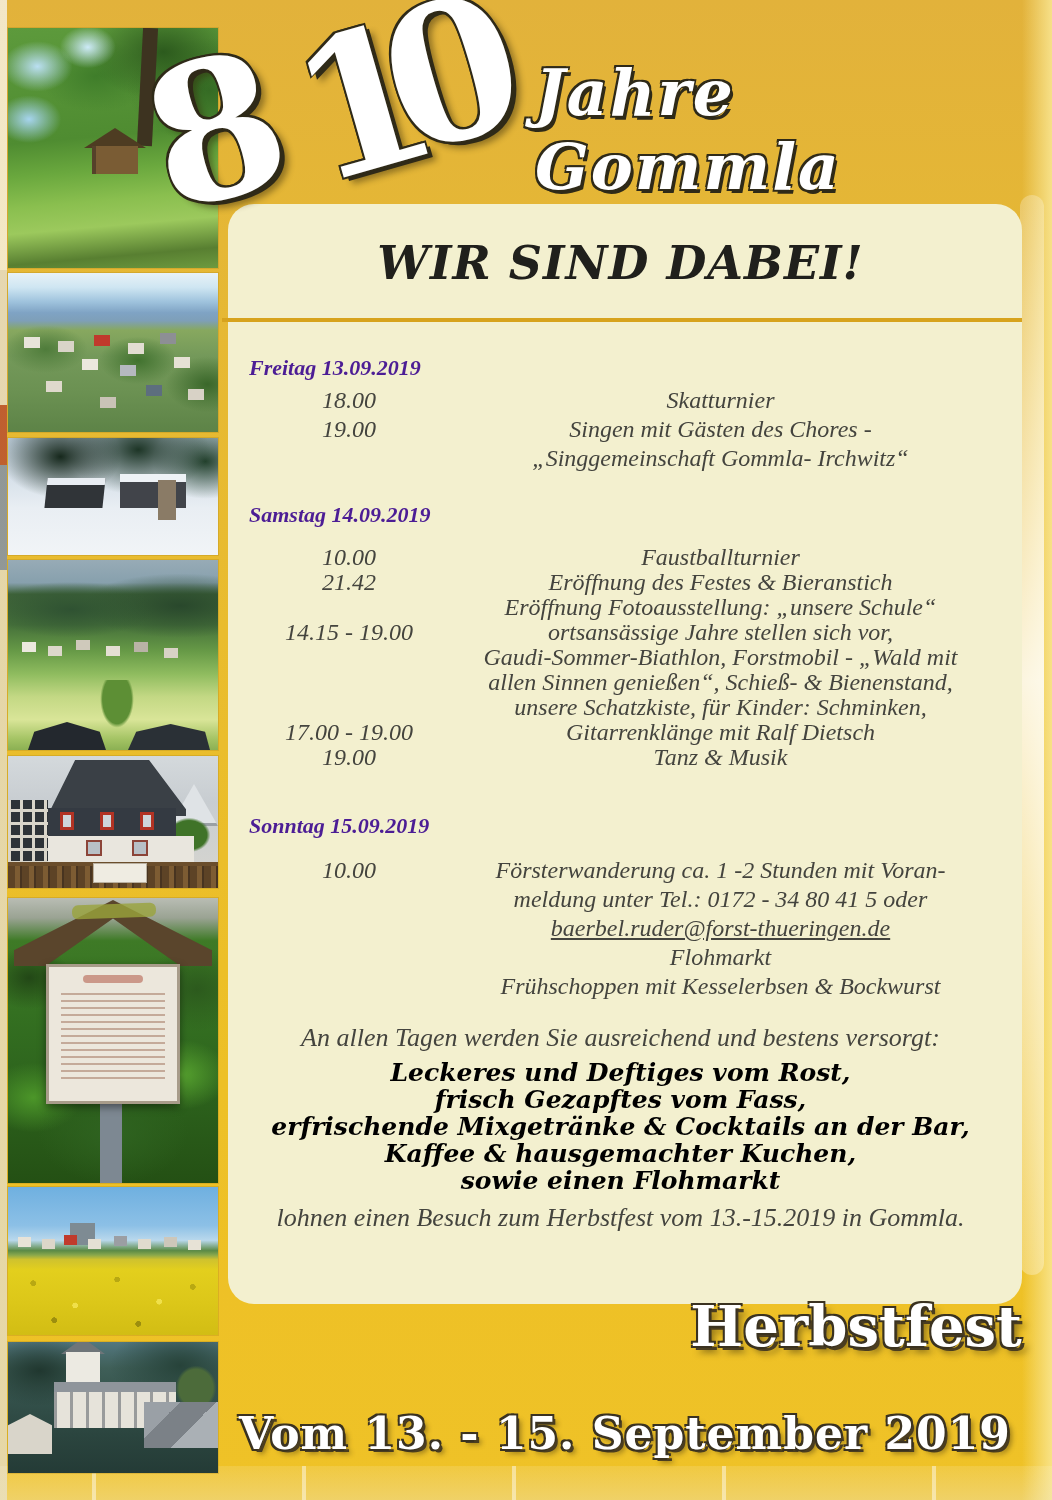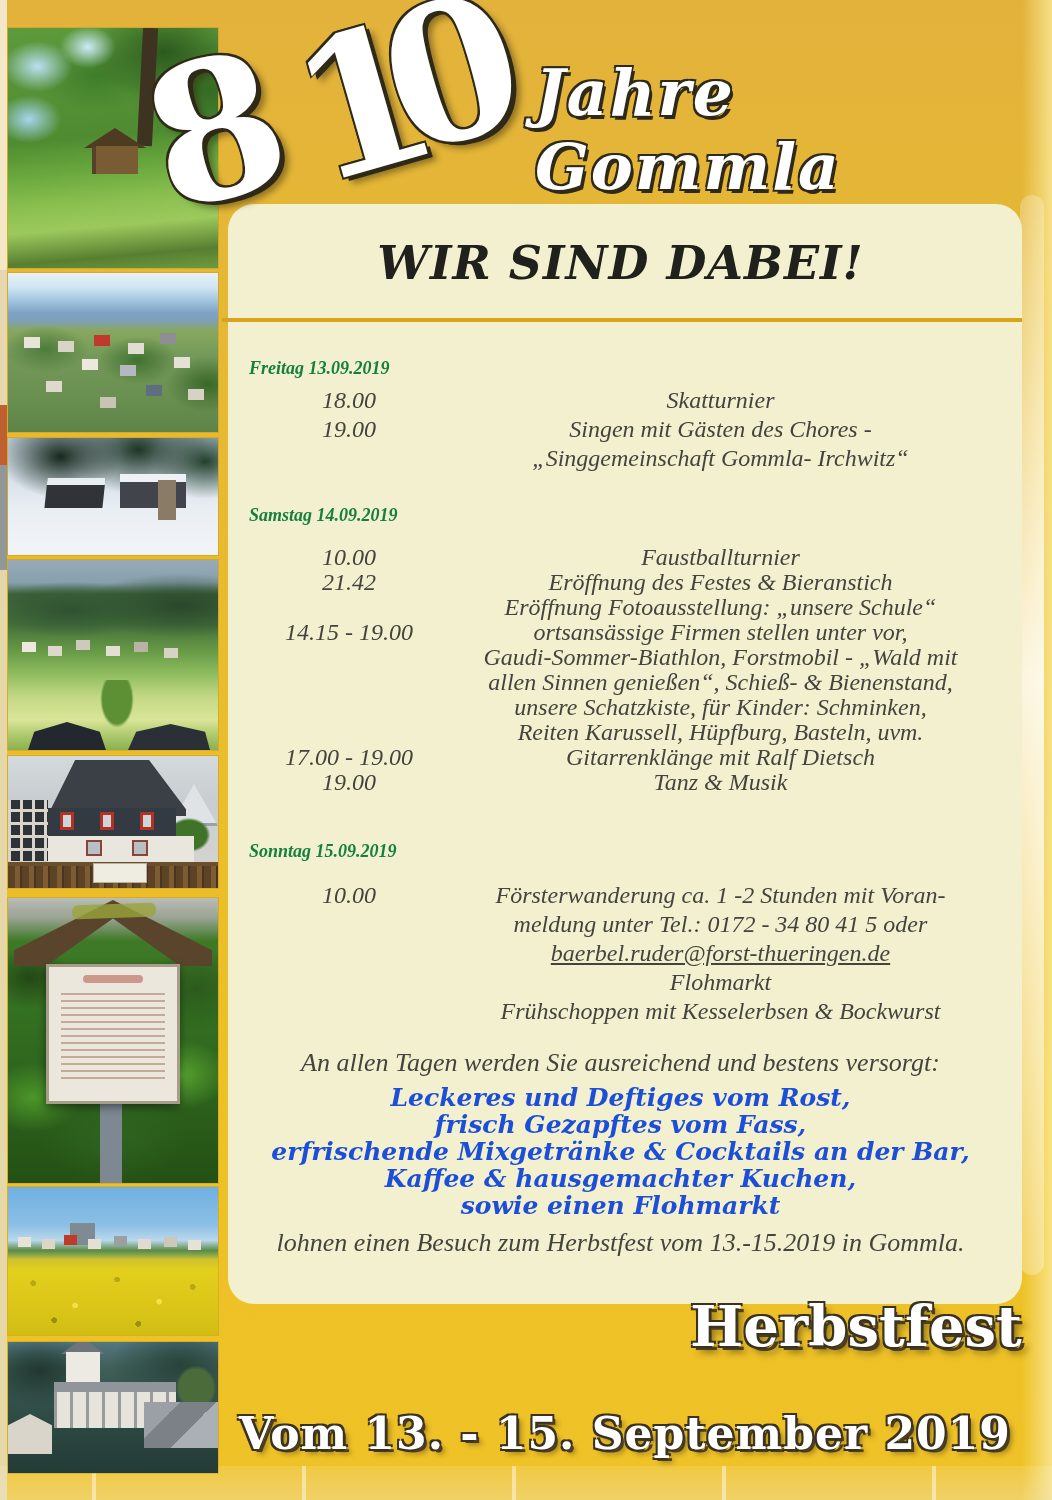--- a/index.html
+++ b/index.html
@@ -122,35 +122,35 @@
   .jahre{position:absolute;left:535px;top:56px;z-index:5;font-family:"DejaVu Serif",serif;font-style:italic;font-weight:bold;
     font-size:63px;color:#fff;letter-spacing:2px;
     text-shadow:-2px -2px 0 #2f2a18,2px -2px 0 #2f2a18,-2px 2px 0 #2f2a18,3px 4px 0 #2f2a18;}
 
   
   .panel{position:absolute;left:228px;top:204px;width:794px;height:1100px;background:#f3f0cf;border-radius:26px;
     padding:0 30px 0 21px;color:#44443e;}
   .slogan{margin-top:32px;text-align:center;font-family:"DejaVu Serif",serif;font-style:italic;font-weight:bold;
     font-size:46px;letter-spacing:1px;color:#20201c;}
   .gold-line{margin:28px -30px 0 -27px;height:4px;background:#d7a31d;}
-  .day-heading{font-size:18px;line-height:32px;font-weight:bold;font-style:italic;color:#15803d;}
+  .day-heading{font-size:22px;line-height:32px;font-weight:bold;font-style:italic;color:#4c1d95;}
   .day:nth-child(1){margin-top:30px;}
   .day:nth-child(2){margin-top:26px;}
   .day:nth-child(3){margin-top:40px;}
   .day .rows{margin-top:2px;}
   .day:nth-child(2) .rows,.day:nth-child(3) .rows{margin-top:14px;}
   .row{display:flex;text-align:center;}
   .time{flex:none;width:200px;font-style:italic;font-size:24px;line-height:29px;}
   .desc{flex:1;}
   .line{font-style:italic;font-size:24px;line-height:29px;}
   .day:nth-child(2) .line,.day:nth-child(2) .time{line-height:25px;}
   .line.underline{text-decoration:underline;}
   .catering-intro{margin-top:22px;text-align:center;font-style:italic;font-size:26px;line-height:30px;}
   .catering-items{margin-top:6px;text-align:center;}
-  .catering-item{font-family:"DejaVu Serif",serif;font-style:italic;font-weight:bold;font-size:25px;line-height:27px;color:#1d4ed8;}
+  .catering-item{font-family:"DejaVu Serif",serif;font-style:italic;font-weight:bold;font-size:25px;line-height:27px;color:#000000;}
   .catering-outro{margin-top:9px;text-align:center;font-style:italic;font-size:26px;line-height:30px;}
 
   
   .footer-title{position:absolute;left:228px;top:1296px;width:794px;text-align:right;z-index:4;
     font-family:"DejaVu Serif",serif;font-weight:bold;font-size:56px;line-height:1.1;color:#fff;
     text-shadow:-2px -2px 0 #3a3220,2px -2px 0 #3a3220,-2px 2px 0 #3a3220,3px 4px 0 #4a3d20,6px 7px 6px rgba(70,55,15,.5);}
   .footer-dates{position:absolute;left:228px;top:1408px;width:794px;text-align:center;z-index:4;
     font-family:"DejaVu Serif",serif;font-weight:bold;font-size:44px;color:#fff;letter-spacing:1px;
     text-shadow:-2px -2px 0 #3a3220,2px -2px 0 #3a3220,-2px 2px 0 #3a3220,3px 3px 0 #4a3d20,5px 5px 5px rgba(70,55,15,.45);}
 </style>
@@ -257,25 +257,24 @@
             <div class="row">
               <div class="time">21.42</div>
               <div class="desc">
                 <div class="line">Eröffnung des Festes &amp; Bieranstich</div>
                 <div class="line">Eröffnung Fotoausstellung: „unsere Schule“</div>
               </div>
             </div>
             <div class="row">
               <div class="time">14.15 - 19.00</div>
               <div class="desc">
-                <div class="line">ortsansässige Firmen stellen unter vor,</div>
+                <div class="line">ortsansässige Jahre stellen sich vor,</div>
                 <div class="line">Gaudi-Sommer-Biathlon, Forstmobil - „Wald mit</div>
                 <div class="line">allen Sinnen genießen“, Schieß- &amp; Bienenstand,</div>
                 <div class="line">unsere Schatzkiste, für Kinder: Schminken,</div>
-                <div class="line">Reiten Karussell, Hüpfburg, Basteln, uvm.</div>
               </div>
             </div>
             <div class="row">
               <div class="time">17.00 - 19.00</div>
               <div class="desc">
                 <div class="line">Gitarrenklänge mit Ralf Dietsch</div>
               </div>
             </div>
             <div class="row">
               <div class="time">19.00</div>

